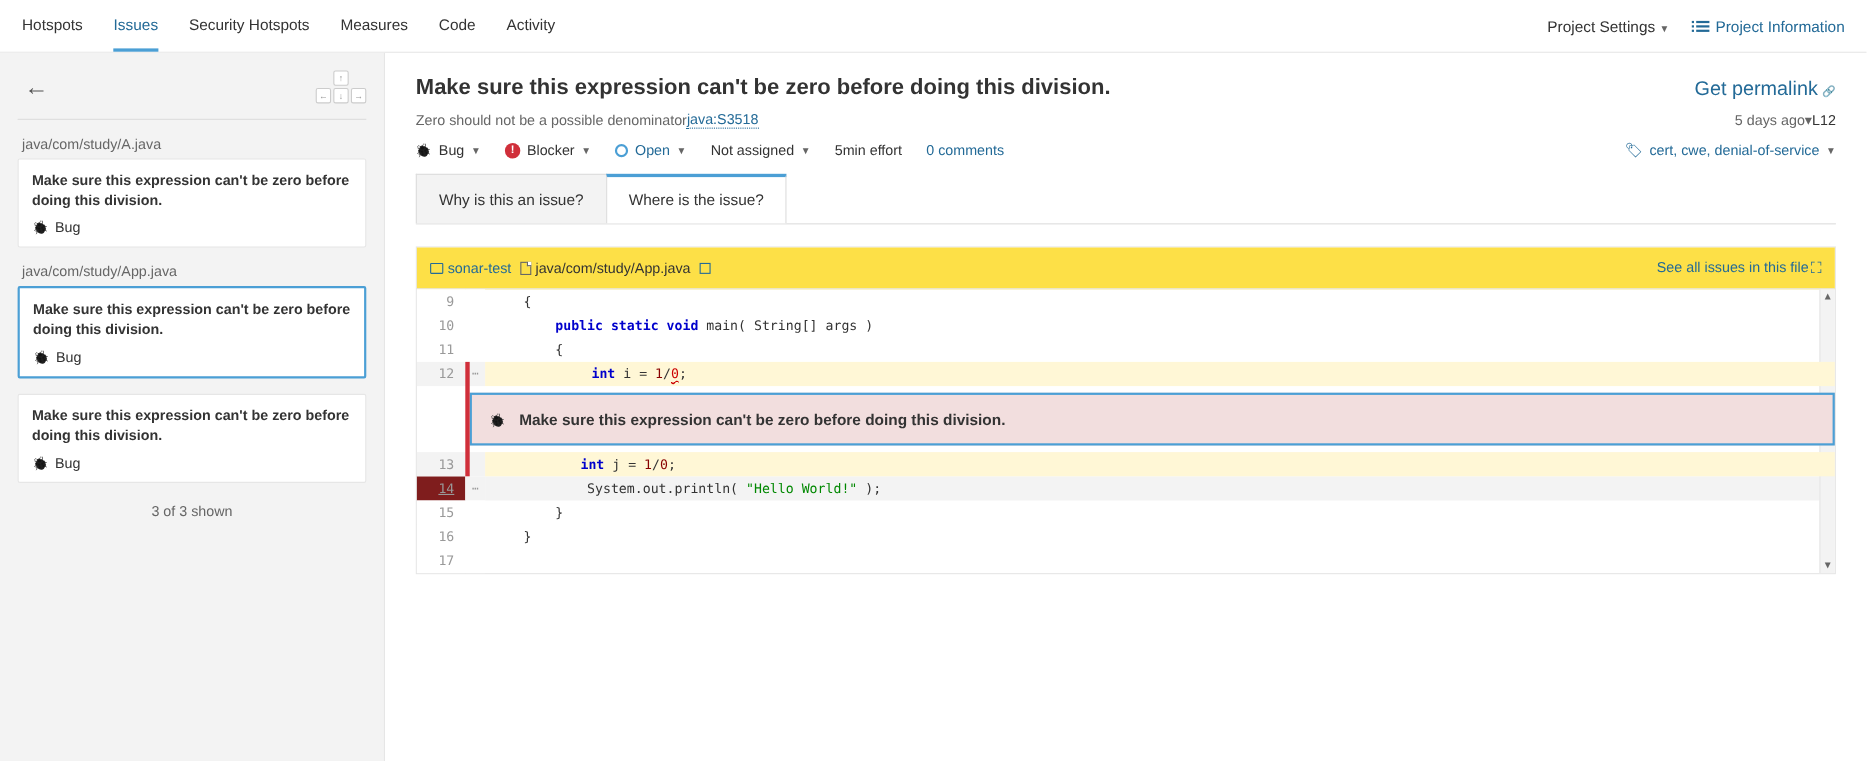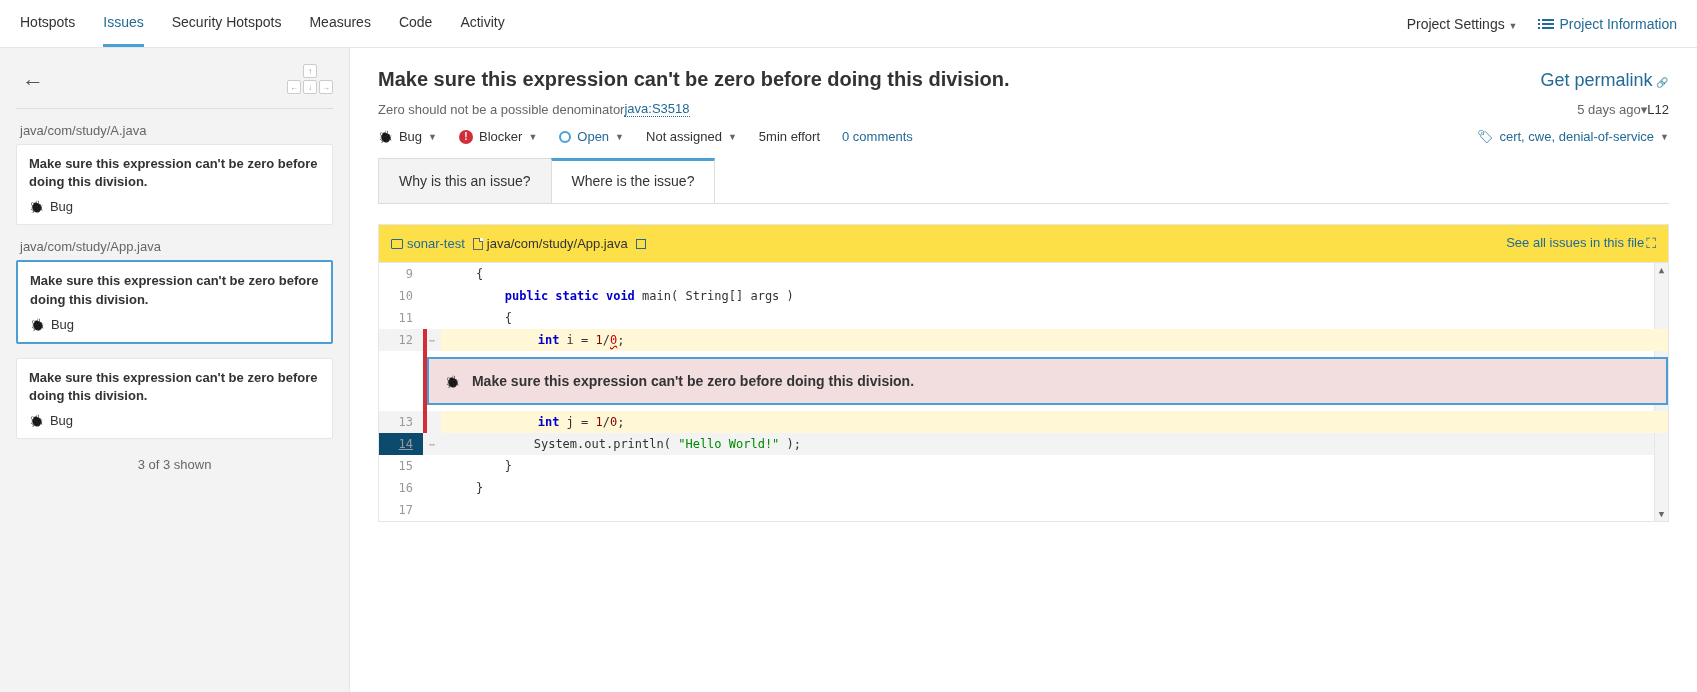--- a/index.html
+++ b/index.html
@@ -65,21 +65,21 @@
 
 .code-body { position: relative; font-family: Consolas, Monaco, monospace; font-size: 12px; }
 .cl { display:flex; align-items:stretch; min-height:22px; }
 .cl .ln { width:44px; text-align:right; padding-right:10px; color:#999; background:#fff; user-select:none; line-height:22px; }
 .cl .gut { width:18px; background:#fff; color:#999; font-size:10px; display:flex;align-items:center;justify-content:center; }
 .cl .code { flex:1; padding-left:6px; white-space:pre; line-height:22px; }
 .cl.hl .ln { background:#f3f3f3; }
 .cl.hl .code { background:#fff7d6; }
 .cl.hl .gut { background:#f3f3f3; }
 .cl.gray .code { background:#f3f3f3; }
-.cl.gray .ln { background:#0c4a6e;text-decoration:underline; }
+.cl.gray .ln { background:#7f1d1d;text-decoration:underline; }
 .cl.gray .gut { background:#f3f3f3; }
 
 .kw { color:#0000cc; font-weight:bold; }
 .num { color:#880000; }
 .err { color:#cc0000; text-decoration: underline wavy #cc0000; }
 .str { color:#008800; }
 
 .inline-issue { margin: 6px 0 6px 48px; border: 2px solid #4b9fd5; background:#f2dede; padding: 14px 16px; display:flex; align-items:center; gap:12px; font-size:14px; font-weight:600; color:#333; font-family:-apple-system,BlinkMacSystemFont,"Segoe UI",Helvetica,Arial,sans-serif; }
 .hl-wrap { position:relative; }
 .hl-wrap .redbar-abs { position:absolute; left:44px; top:0; bottom:0; width:4px; background:#d02f3a; }
@@ -282,21 +282,21 @@
             </div>
 
           <div class="inline-issue">
             <span class="bug-icon"></span>
             <span>Make sure this expression can't be zero before doing this division.</span>
           </div>
 
           <div class="cl hl">
               <div class="ln">13</div>
               <div class="gut"></div>
-              <div class="code" style="padding-left:10px">            <span class="kw">int</span><span> j = </span><span class="num">1</span><span>/</span><span class="num">0</span><span>;</span></div>
+              <div class="code" style="padding-left:0">            <span class="kw">int</span><span> j = </span><span class="num">1</span><span>/</span><span class="num">0</span><span>;</span></div>
             </div>
         </div>
 
         <div class="cl gray">
             <div class="ln">14</div>
             <div class="gut">⋯</div>
             <div class="code">            <span>System.out.println( </span><span class="str">"Hello World!"</span><span> );</span></div>
           </div>
         <div class="cl">
             <div class="ln">15</div>

